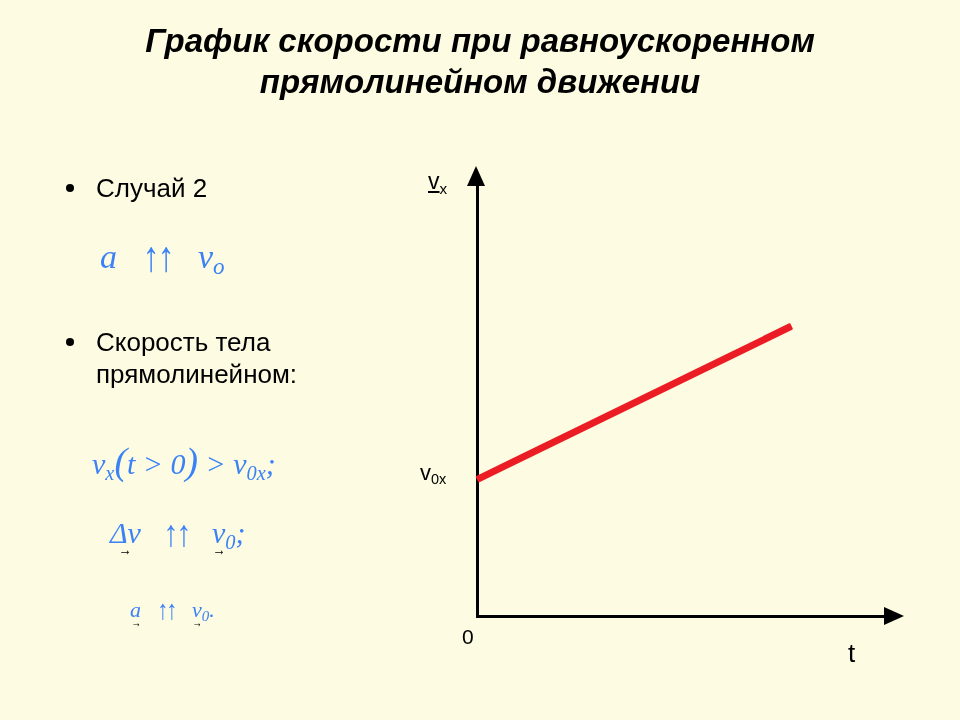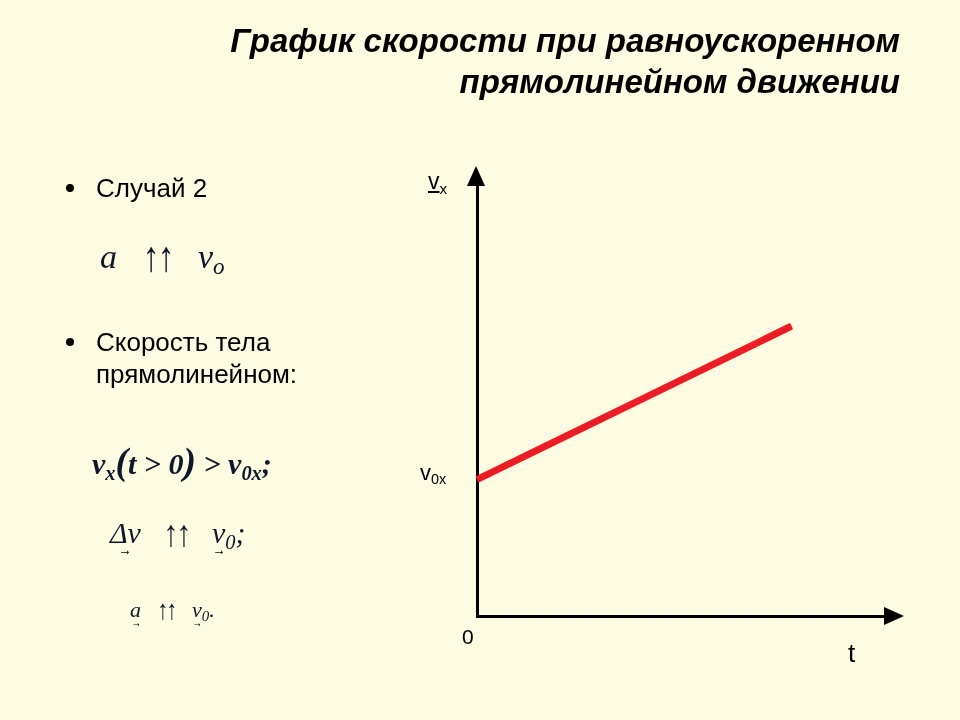--- a/index.html
+++ b/index.html
@@ -16,21 +16,21 @@
   .slide {
     position: relative;
     width: 960px;
     height: 720px;
   }
   .title {
     position: absolute;
     left: 60px;
     top: 20px;
     width: 840px;
-    text-align: right;
+    text-align: center;
     font-family: "Liberation Sans", sans-serif;
     font-weight: bold;
     font-style: italic;
     font-size: 33px;
     line-height: 41px;
     color: #000000;
   }
   .bullets {
     position: absolute;
     left: 48px;
@@ -53,35 +53,34 @@
   }
   .bullet-text {
     font-family: "Liberation Sans", sans-serif;
     font-size: 26px;
     line-height: 32px;
     color: #000;
   }
   .formula {
     font-family: "Liberation Serif", serif;
     font-style: italic;
-    color: #0f172a;
+    color: #3b82f6;
     white-space: nowrap;
   }
   .f-1 {
     position: absolute;
     left: 100px;
     top: 238px;
     font-size: 34px;
   }
   .f-2 {
     position: absolute;
     left: 92px;
     top: 440px;
     font-size: 30px;
-    font-weight: bold;
   }
   .f-3 {
     position: absolute;
     left: 110px;
     top: 516px;
     font-size: 30px;
   }
   .f-4 {
     position: absolute;
     left: 130px;

